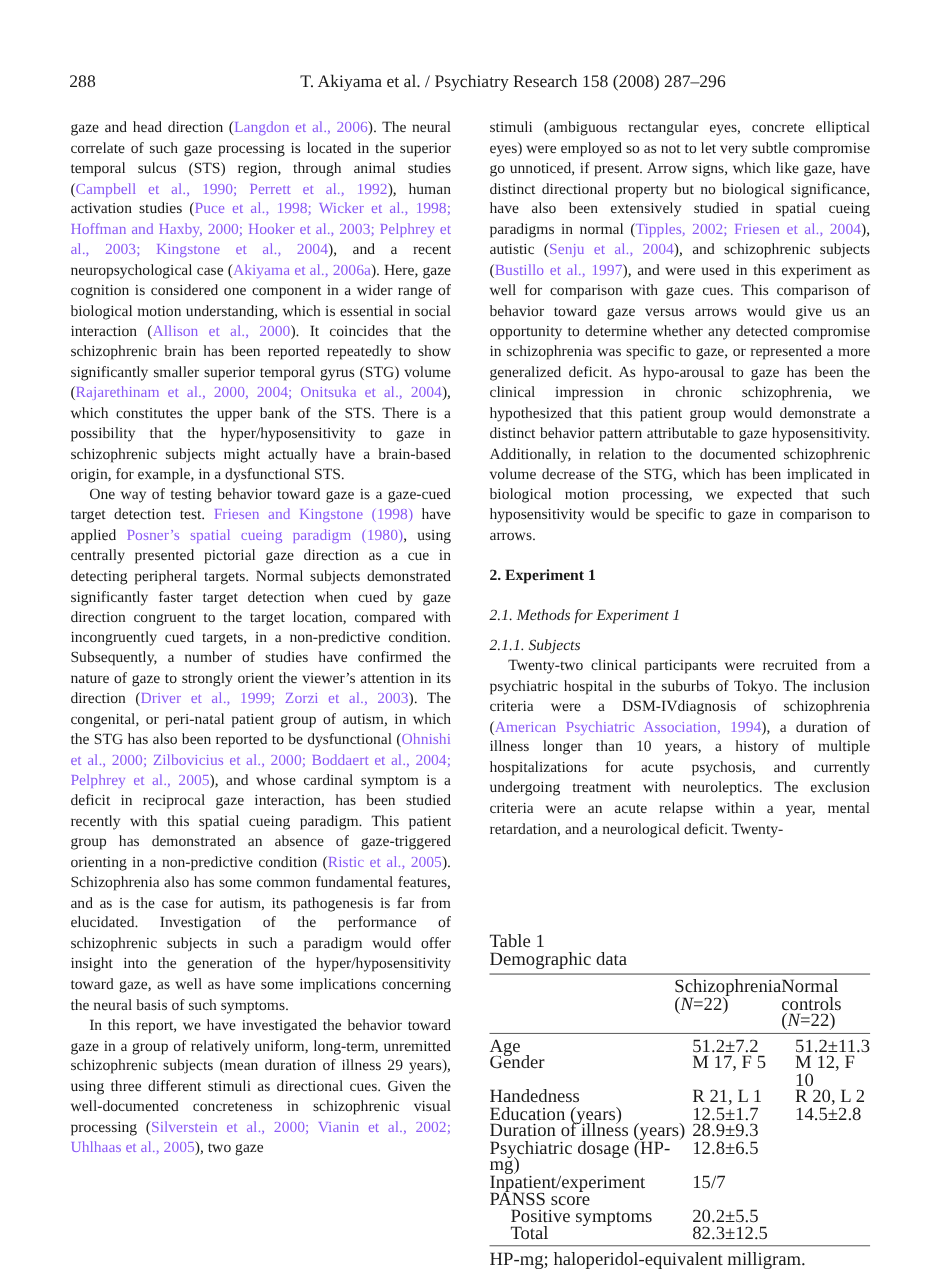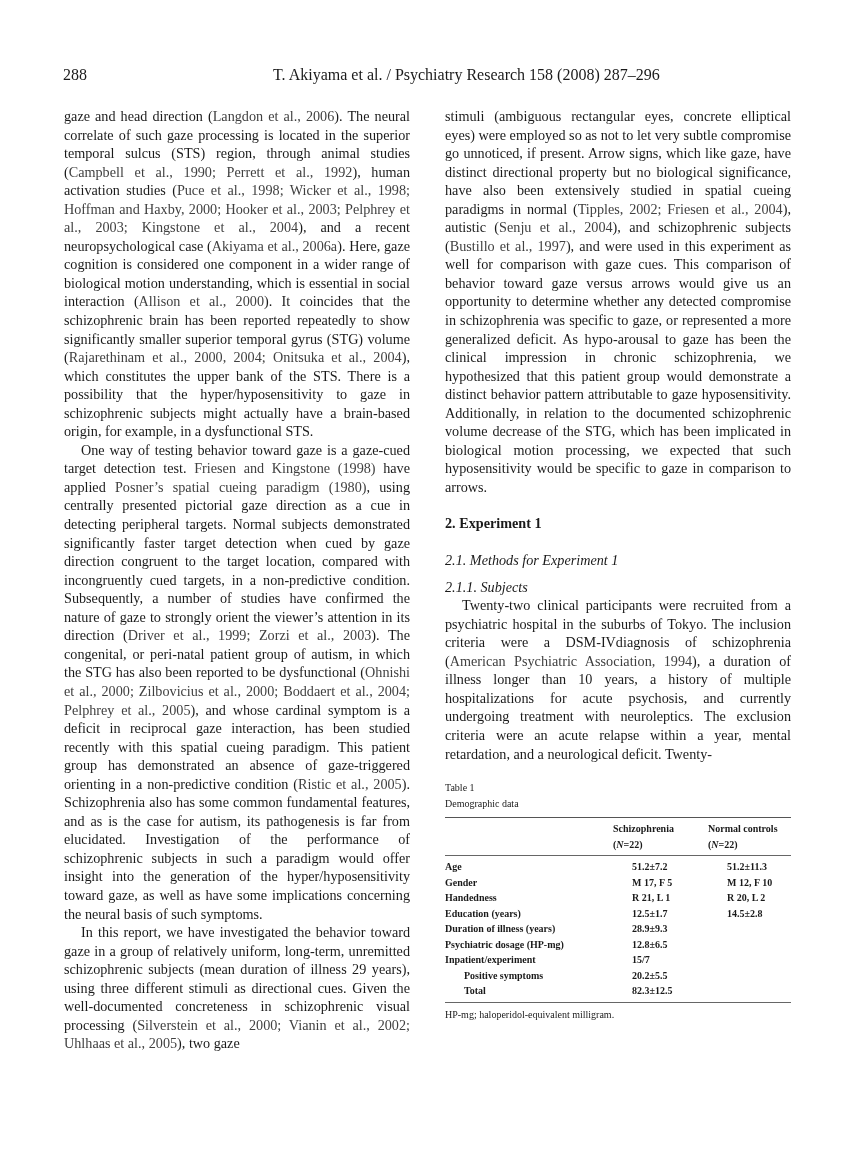--- a/index.html
+++ b/index.html
@@ -17,36 +17,36 @@
 
   .col {
     position: absolute; top: 107px; width: 346px;
     font-size: 14.2px; line-height: 18.55px;
     text-align: justify; hyphens: none;
   }
   .col-left { left: 64px; }
   .col-right { left: 445px; }
   .col p { margin: 0; }
   .col p.indent { text-indent: 1.2em; }
-  .cite { color: #404040; text-decoration: none; cursor: pointer; }
+  .cite { color: #8b5cf6; text-decoration: none; cursor: pointer; }
 
   .sec-h {
     font-weight: bold; font-size: 14.2px; margin: 0;
   }
   .sub-h { font-style: italic; font-size: 14.2px; margin: 0; }
 
   .table-wrap {
-    position: absolute; left: 445px; top: 780px; width: 346px;
-    font-size: 10px; line-height: 15.5px;
+    position: absolute; left: 445px; top: 848px; width: 346px;
+    font-size: 17px; line-height: 15.5px;
   }
   .table-label { margin: 0; }
   .rule-thick { border-top: 1.5px solid #555; margin-top: 6px; }
   .rule-thin { border-top: 1px solid #666; }
   table { border-collapse: collapse; width: 100%; }
-  td, th { padding: 0; font-weight: bold; text-align: left; vertical-align: top; }
+  td, th { padding: 0; font-weight: normal; text-align: left; vertical-align: top; }
   th { padding-top: 3px; padding-bottom: 3px; }
   .c1 { width: 168px; }
   .c2 { width: 95px; }
   .sub-row td.c1 { padding-left: 19px; }
   .tbody-top td { padding-top: 3px; }
   .tfoot { margin-top: 4px; }
 </style>
 </head>
 <body>
 
@@ -119,20 +119,25 @@
         <tr>
           <td class="c1">Psychiatric dosage (HP-mg)</td>
           <td class="c2">12.8±6.5</td>
           <td></td>
         </tr>
         <tr>
           <td class="c1">Inpatient/experiment</td>
           <td class="c2">15/7</td>
           <td></td>
         </tr>
+        <tr>
+          <td class="c1">PANSS score</td>
+          <td class="c2"></td>
+          <td></td>
+        </tr>
         <tr class="sub-row">
           <td class="c1">Positive symptoms</td>
           <td class="c2">20.2±5.5</td>
           <td></td>
         </tr>
         <tr class="sub-row">
           <td class="c1">Total</td>
           <td class="c2">82.3±12.5</td>
           <td></td>
         </tr>

